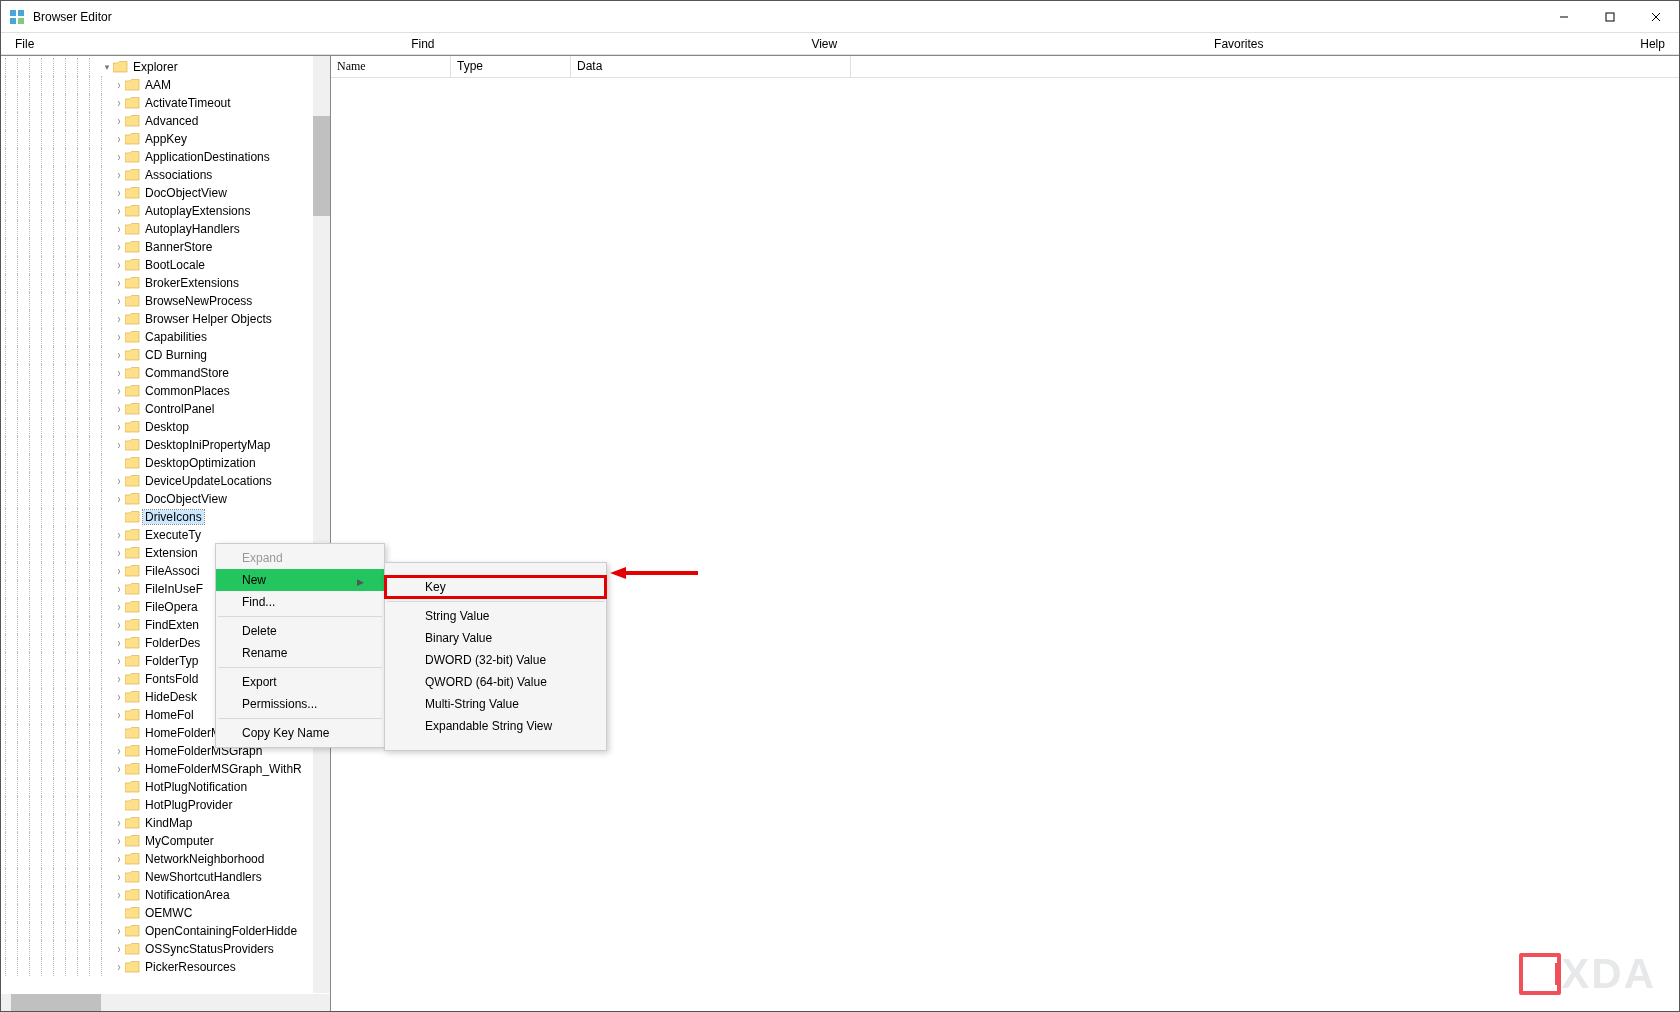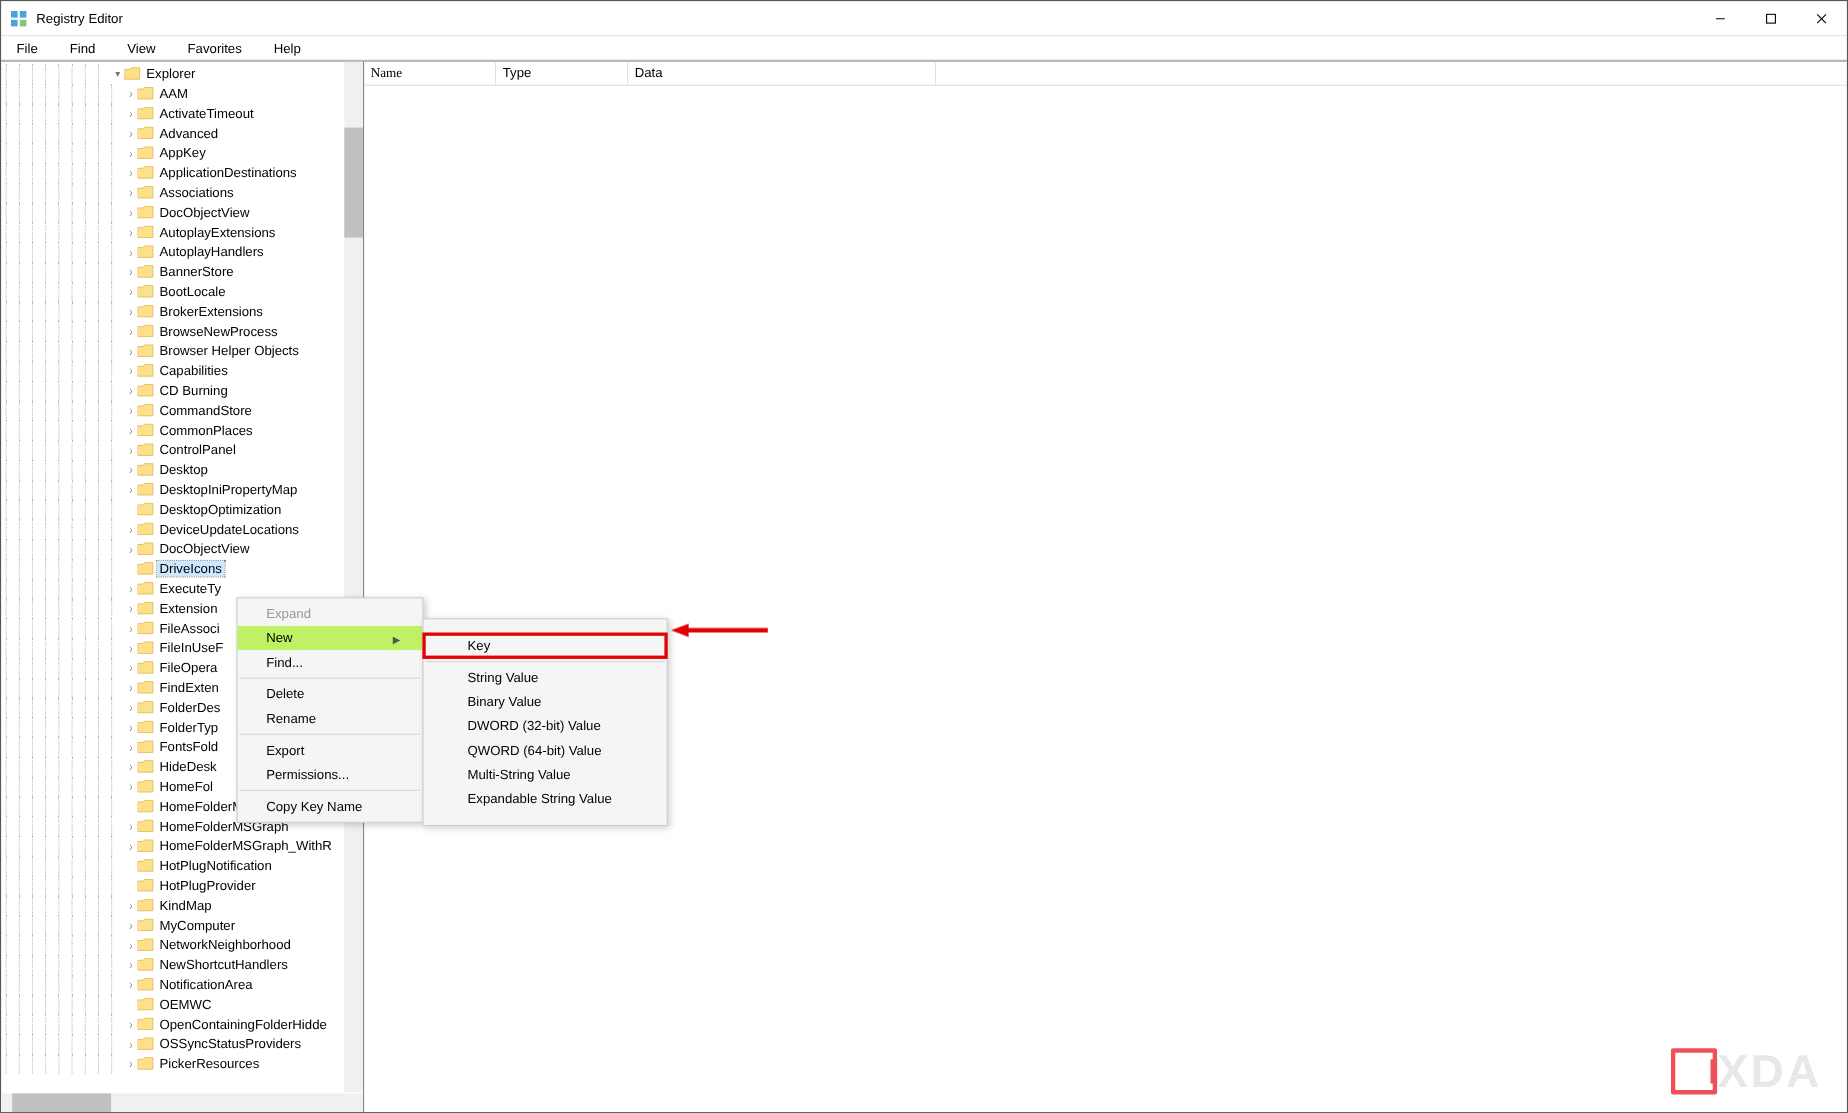--- a/index.html
+++ b/index.html
@@ -6,21 +6,21 @@
 html, body { width: 1680px; height: 1012px; overflow: hidden; background: #fff; }
 
 .window { width: 100%; height: 100%; border: 1px solid #555; display: flex; flex-direction: column; background: #fff; }
 
 .titlebar { height: 32px; display: flex; align-items: center; border-bottom: 1px solid #e0e0e0; }
 .titlebar .app-icon { width: 16px; height: 16px; margin: 0 8px; }
 .titlebar .title { font-size: 12px; flex: 0 0 auto; }
 .titlebar .spacer { flex: 1; }
 .titlebar .win-btn { width: 46px; height: 32px; display: flex; align-items: center; justify-content: center; font-size: 12px; }
 
-.menubar { height: 22px; display: flex; align-items: center; padding: 0 6px; gap: 13px; font-size: 12px; border-bottom: 1px solid #e0e0e0; }
+.menubar { height: 22px; display: flex; align-items: center; padding: 0 6px; gap: 2px; font-size: 12px; border-bottom: 1px solid #e0e0e0; justify-content: space-between; }
 .menubar .menu-item { padding: 2px 8px; }
 
 .address { height: 22px; border: 1px solid #888; margin: 2px 4px 4px 4px; padding: 1px 4px; font-size: 12px; display: flex; align-items: center; }
 
 .body { flex: 1; display: flex; border-top: 1px solid #888; min-height: 0; }
 
 .tree { width: 330px; border-right: 1px solid #888; position: relative; overflow: hidden; font-size: 12px; }
 .tree-inner { padding: 2px 0 2px 4px; height: 100%; overflow-y: hidden; }
 .tree-scrollbar { position: absolute; right: 0; top: 0; bottom: 18px; width: 17px; background: #f0f0f0; }
 .tree-scrollthumb { position: absolute; right: 0; width: 17px; background: #c0c0c0; top: 60px; height: 100px; }
@@ -42,21 +42,21 @@
 .col-name { width: 120px; font-family: Liberation Serif, serif; }
 .col-type { width: 120px; }
 .col-data { width: 280px; }
 .val-row { display: flex; font-size: 12px; height: 20px; align-items: center; }
 .val-row .cell { padding: 2px 6px; }
 .val-ico { width:16px; height:16px; margin-left:4px; display:inline-flex; }
 
 .ctx-menu { position: fixed; background: #f5f5f5; border: 1px solid #ccc; box-shadow: 2px 2px 6px rgba(0,0,0,.2); font-size: 12px; padding: 3px 0; z-index: 10; }
 .ctx-item { padding: 4px 20px 4px 26px; white-space: nowrap; display:flex; align-items:flex-end; justify-content:space-between; }
 .ctx-item.disabled { color: #999; }
-.ctx-item.hover { background: #bef264; }
+.ctx-item.hover { background: #22c55e; }
 .ctx-sep { height: 1px; background: #d8d8d8; margin: 3px 2px; }
 .ctx-sub-arrow { font-size:9px; color:#555; margin-left:30px; }
 
 .sub-menu { position: fixed; background: #f5f5f5; border: 1px solid #cccccc; box-shadow: 2px 2px 6px rgba(0,0,0,.2); font-size: 12px; padding: 13px 0; z-index: 11; }
 .sub-item { padding: 4px 20px 4px 40px; white-space: nowrap; }
 .sub-item.highlight { outline: 3px solid #e40000; outline-offset: -2px; }
 
 .annot-arrow { position: fixed; z-index: 12; }
 
 .watermark { position: fixed; right: 24px; bottom: 14px; font-size: 42px; font-weight: 700; color: #e6e8ea; letter-spacing: 2px; display:flex; align-items:center; gap:0; z-index:5; }
@@ -72,21 +72,21 @@
 
   <div class="titlebar">
     <span class="app-icon">
       <svg viewBox="0 0 16 16">
           <rect x="1" y="1" width="6" height="6" fill="#4aa3df"></rect>
           <rect x="9" y="1" width="6" height="6" fill="#4aa3df"></rect>
           <rect x="1" y="9" width="6" height="6" fill="#4aa3df"></rect>
           <rect x="9" y="9" width="6" height="6" fill="#7ecb7e"></rect>
         </svg>
     </span>
-    <span class="title">Registry Editor</span>
+    <span class="title">Browser Editor</span>
     <span class="spacer"></span>
     <div class="win-btn">
         <svg width="10" height="10">
           <line x1="1" y1="5" x2="9" y2="5" stroke="#000"></line>
         </svg>
       </div>
     <div class="win-btn">
         <svg width="10" height="10">
           <rect x="1" y="1" width="8" height="8" fill="none" stroke="#000"></rect>
         </svg>
@@ -1183,21 +1183,21 @@
     </div>
   </div>
 <div class="sub-menu" id="sub-menu" style="left:384px; top:562px; width:223px;">
     <div class="sub-item highlight">Key</div>
     <div class="ctx-sep"></div>
     <div class="sub-item">String Value</div>
     <div class="sub-item">Binary Value</div>
     <div class="sub-item">DWORD (32-bit) Value</div>
     <div class="sub-item">QWORD (64-bit) Value</div>
     <div class="sub-item">Multi-String Value</div>
-    <div class="sub-item">Expandable String Value</div>
+    <div class="sub-item">Expandable String View</div>
   </div>
 
 <svg class="annot-arrow" style="left:610px; top:565px;" width="90" height="16">
   <line x1="88" y1="8" x2="14" y2="8" stroke="#e40000" stroke-width="4"></line>
   <polygon points="0,8 16,2 16,14" fill="#e40000"></polygon>
 </svg>
 
 <div class="watermark">
   <span class="wm-icon"></span>
   <span>XDA</span>

